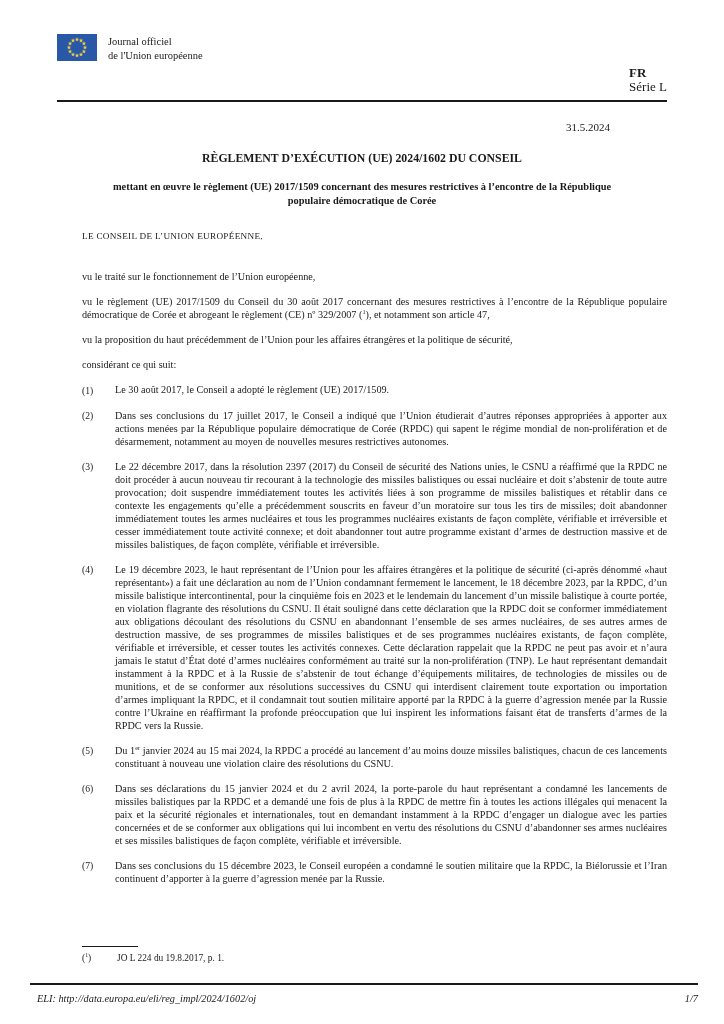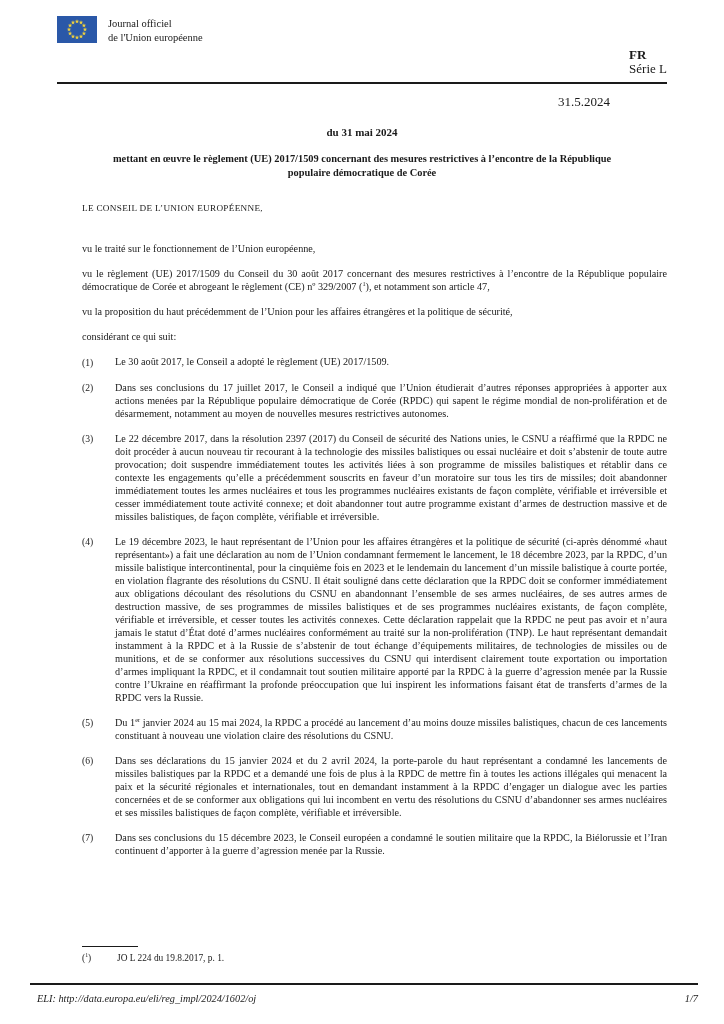--- a/index.html
+++ b/index.html
@@ -1,30 +1,30 @@
 <!DOCTYPE html>
 <html><head>
 <meta charset="utf-8">
 <style>
   html,body{margin:0;padding:0;background:#ffffff;}
   .page{position:relative;width:724px;height:1024px;background:#ffffff;overflow:hidden;
         font-family:"Liberation Serif","DejaVu Serif",serif;color:#1a1a1a;}
   
-  .header{padding:16px 57px 0;}
+  .header{padding:34px 57px 0;}
   .header-top{display:flex;justify-content:space-between;align-items:flex-start;
               border-bottom:2px solid #1a1a1a;padding-bottom:7px;}
   .brand{display:flex;gap:11px;}
   .flag{width:40px;height:27px;display:block;flex:none;}
   .jtitle{font-size:10.5px;line-height:13.5px;padding-top:1px;}
   .lang{font-size:13px;line-height:13.5px;margin-top:32px;}
   .lang .fr{font-weight:bold;}
   
   .docline{position:relative;margin:9px 57px 0;height:17px;}
   .docnum{text-align:center;font-weight:bold;font-size:12.5px;}
-  .pubdate{position:absolute;right:0;top:1px;font-size:13px;}
+  .pubdate{position:absolute;right:0;top:10px;font-size:11px;}
   
   .title-block{text-align:center;}
   .t1{margin-top:23px;font-size:11.8px;font-weight:bold;}
   .t2{margin-top:16px;font-size:11px;font-weight:bold;}
   .t3{margin:14px auto 0;max-width:532px;font-size:10.4px;font-weight:bold;line-height:13.5px;}
   
   .body-text{margin:23px 57px 0 82px;font-size:10.2px;line-height:13px;text-align:justify;}
   .par{margin:0 0 12px;}
   .opening{font-size:9.2px;letter-spacing:.3px;margin-bottom:27px;text-align:left;}
   .considering{text-align:left;}
@@ -79,21 +79,21 @@
         <div class="fr">FR</div>
         <div>Série L</div>
       </div>
     </div>
     <div class="docline">
       <div class="pubdate">31.5.2024</div>
     </div>
   </div>
 
   <div class="title-block">
-    <div class="t2">du 31 mai 2024</div>
+    <div class="t1">RÈGLEMENT D’EXÉCUTION (UE) 2024/1602 DU CONSEIL</div>
     <div class="t3">mettant en œuvre le règlement (UE) 2017/1509 concernant des mesures restrictives à l’encontre de la République populaire démocratique de Corée</div>
   </div>
 
   <div class="body-text">
     <p class="par opening">LE CONSEIL DE L’UNION EUROPÉENNE,</p>
     <div>
         <p class="par">vu le traité sur le fonctionnement de l’Union européenne,</p>
         <p class="par">vu le règlement (UE) 2017/1509 du Conseil du 30 août 2017 concernant des mesures restrictives à l’encontre de la République populaire démocratique de Corée et abrogeant le règlement (CE) nº 329/2007 (<sup>1</sup>), et notamment son article 47,</p>
         <p class="par">vu la proposition du haut précédemment de l’Union pour les affaires étrangères et la politique de sécurité,</p>
       </div>

